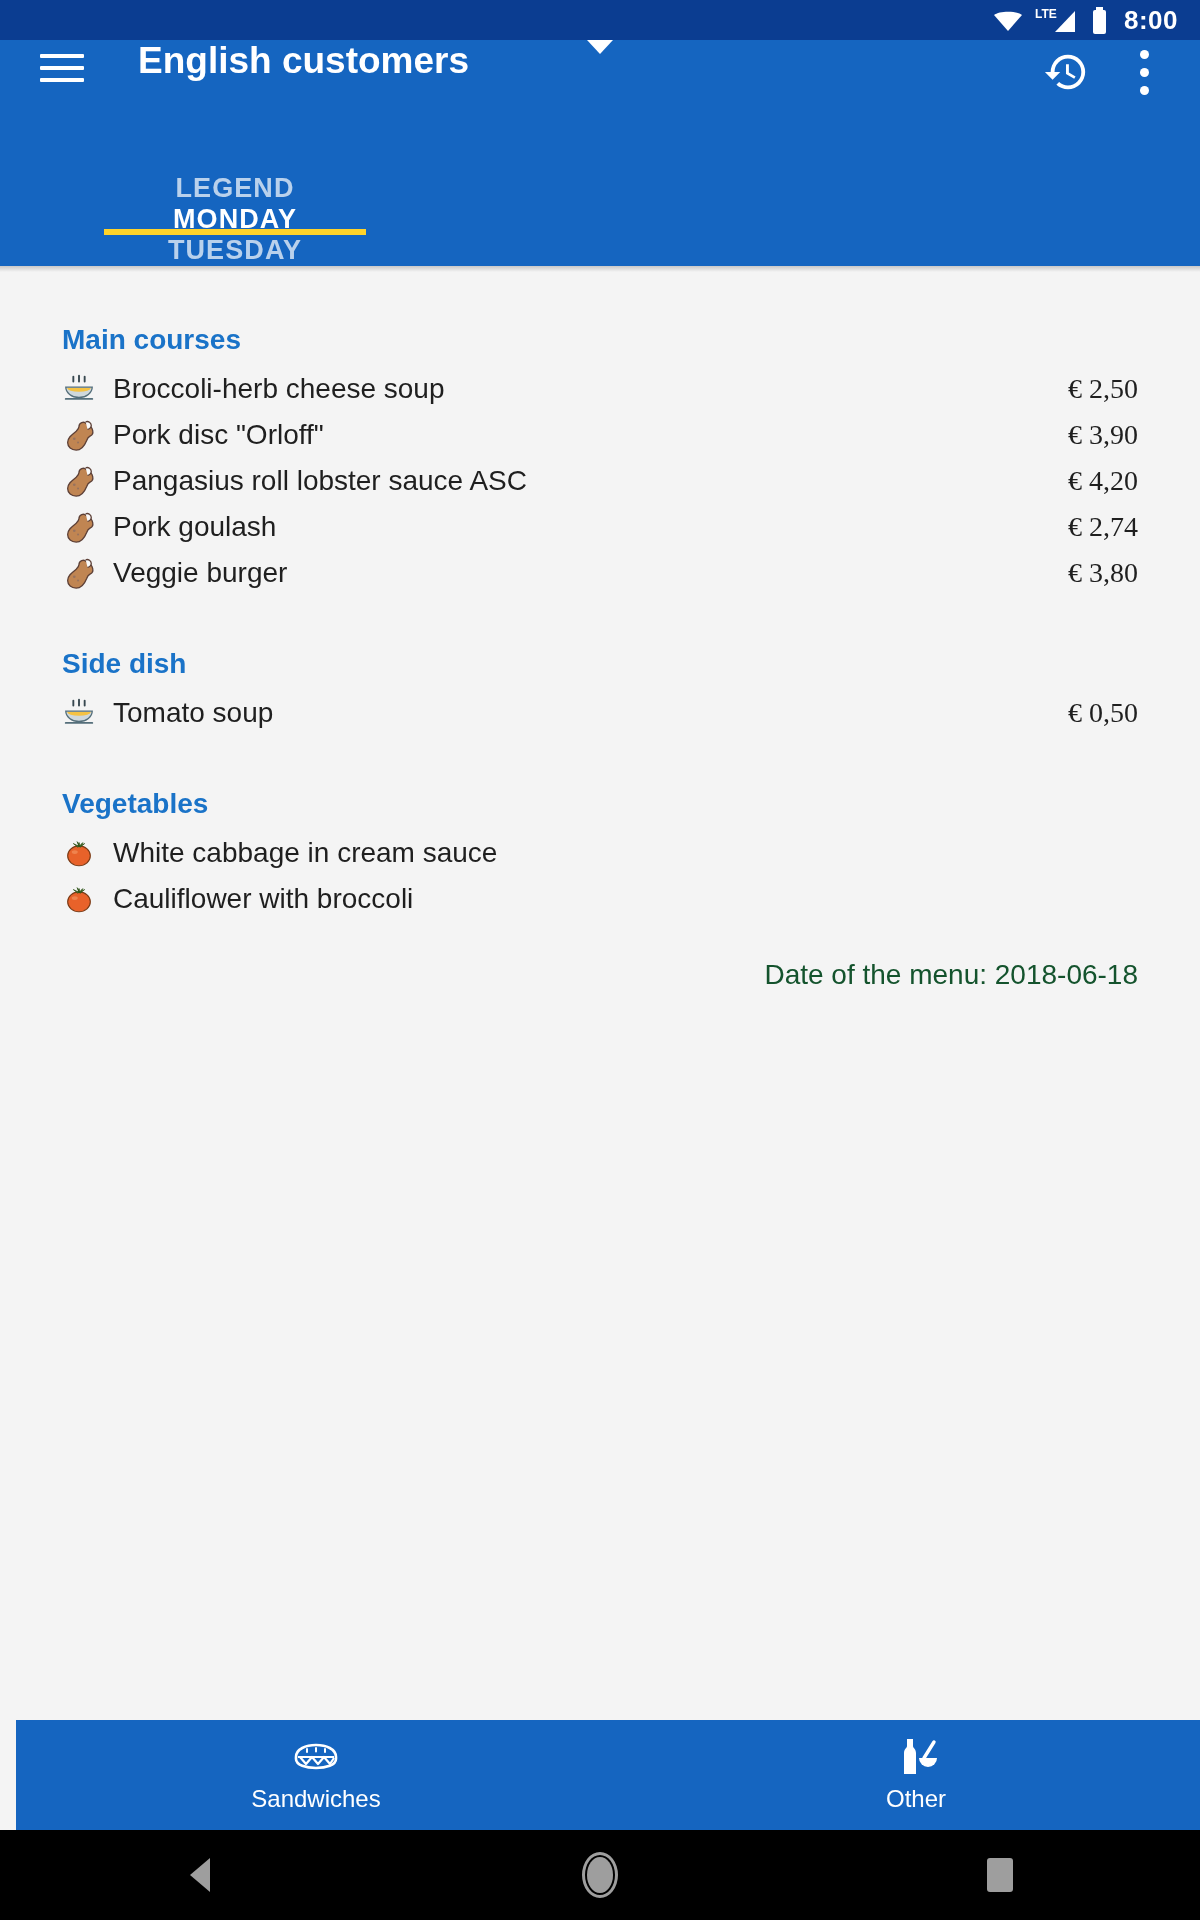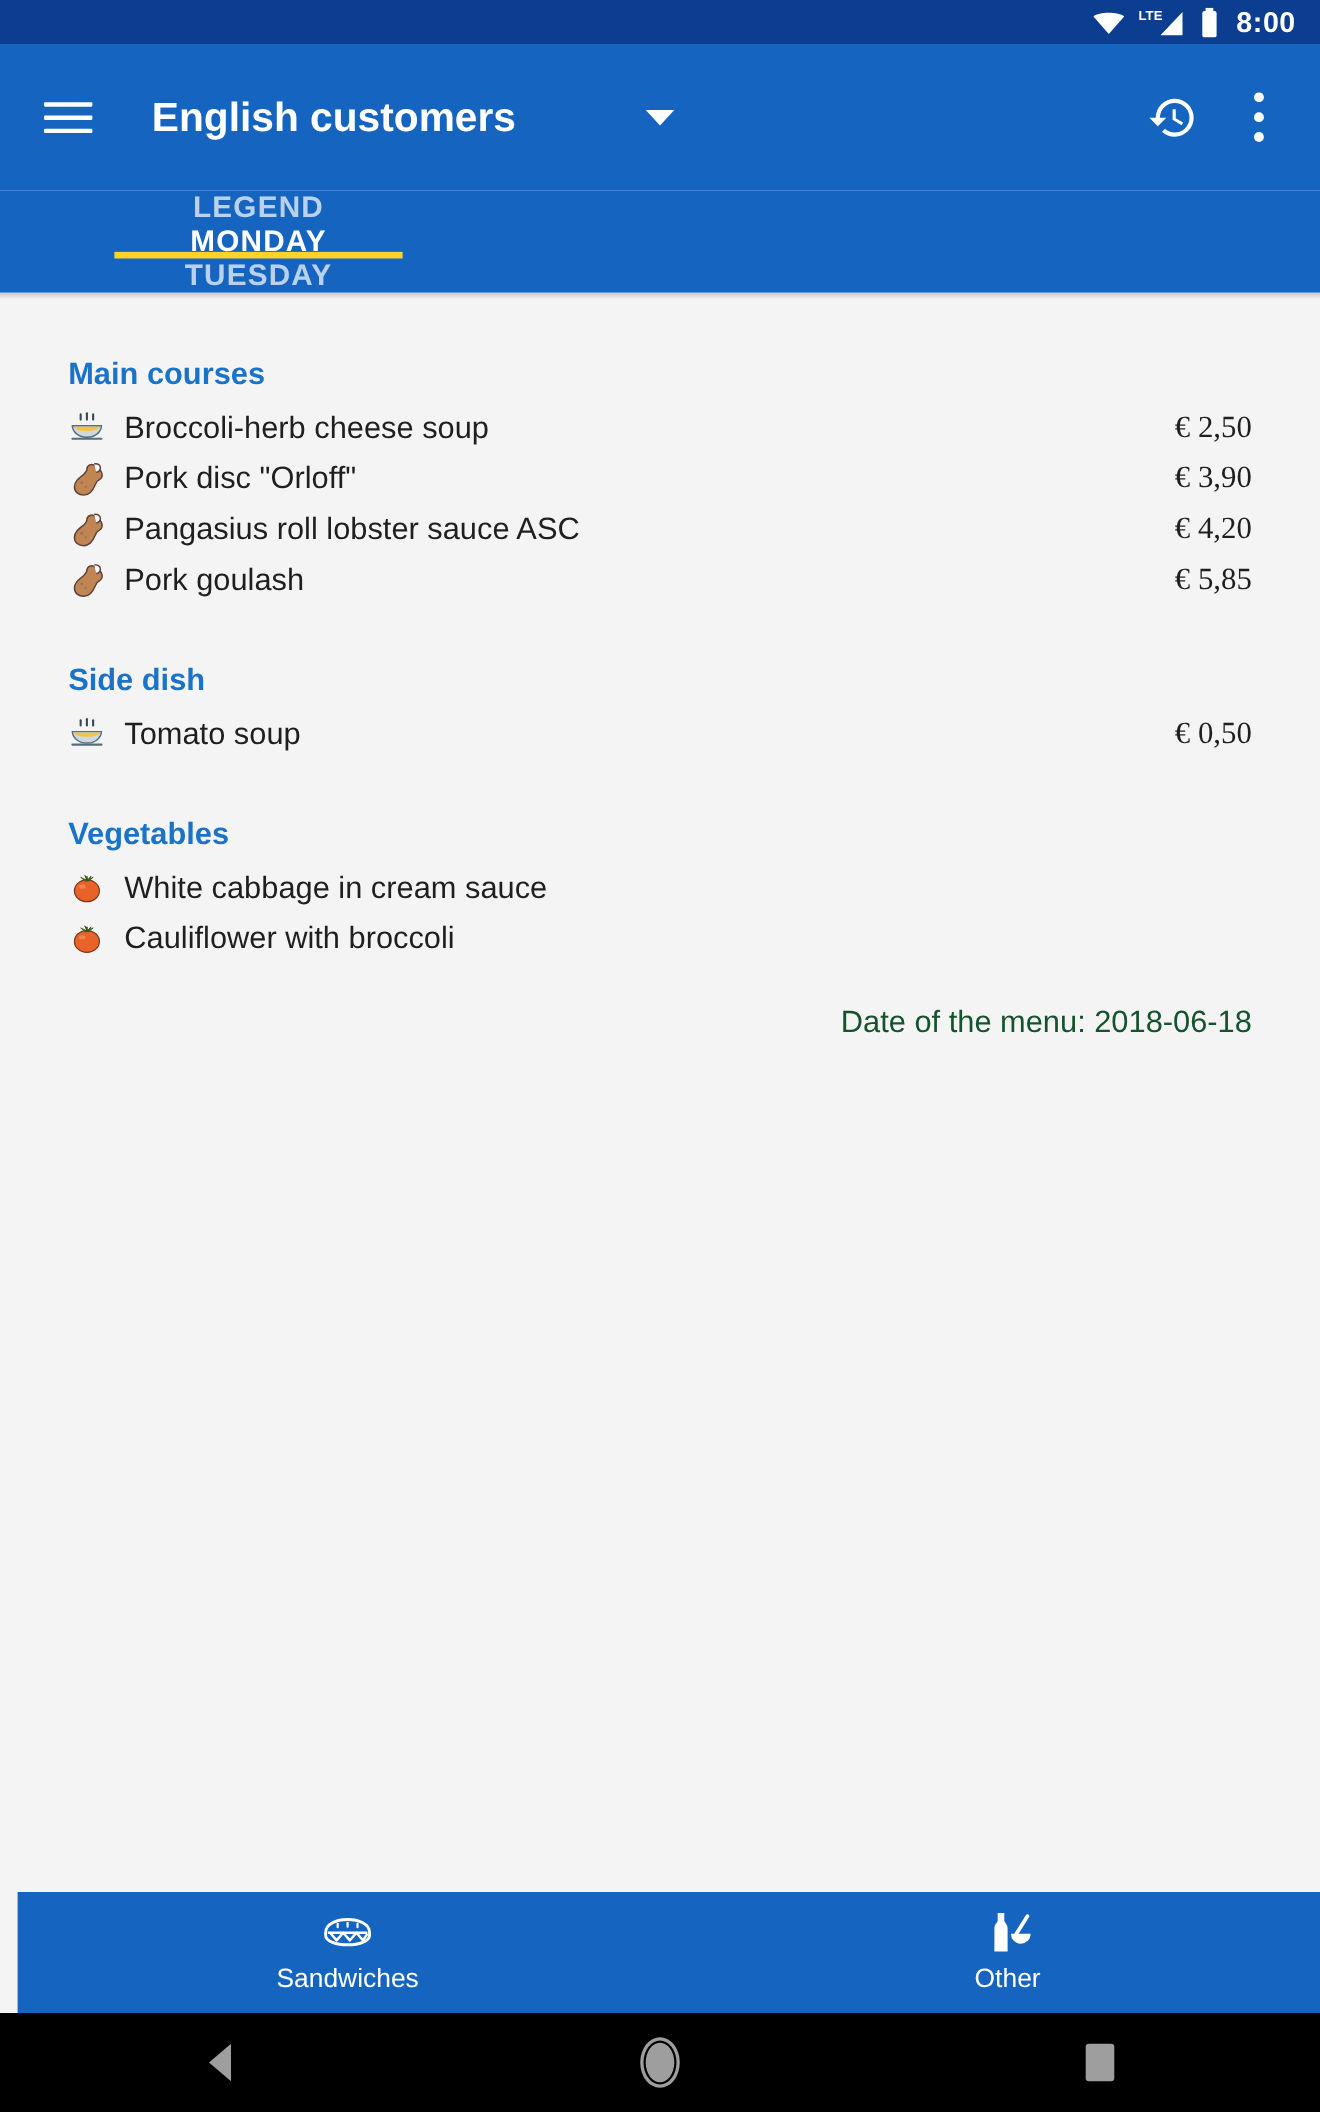--- a/index.html
+++ b/index.html
@@ -16,21 +16,21 @@
     height:40px; background:#0b3d91; display:flex; align-items:center;
     justify-content:flex-end; padding-right:22px; gap:12px;text-align:right;
   }
   .sb-icon { display:flex; align-items:center; }
   .sb-time {
     color:#ffffff; font-size:26px; font-weight:700; letter-spacing:0.5px;
     margin-left:4px; line-height:1;
   }
 
   
-  .appbar { background:#1565c0; height:133px; display:flex; align-items:center; padding:0 26px; }
+  .appbar { background:#1565c0; height:133px; display:flex; padding:0 26px; }
   .hamburger { width:56px; height:56px; display:flex; flex-direction:column;
                justify-content:center; gap:8px; margin-left:14px; cursor:pointer; }
   .hamburger span { display:block; height:4px; background:#fff; border-radius:1px; width:44px; }
   .appbar-title {
     color:#fff; font-size:37px; font-weight:700; margin-left:42px; white-space:nowrap;
   }
   .title-caret { margin-left:118px; width:0; height:0;
     border-left:13px solid transparent; border-right:13px solid transparent;
     border-top:14px solid #fff; cursor:pointer; }
   .appbar-spacer { flex:1; }
@@ -202,23 +202,35 @@
       <div class="row">
         <span class="ico">
           <svg class="dish-ico" viewBox="0 0 36 36">
             <path d="M26 6 c-3 -3 -8 -1 -8 3 c0 2 -1 3 -3 5 c-5 4 -9 7 -9 12 c0 5 4 8 9 8 c5 0 9 -5 11 -10 c1 -3 2 -4 4 -5 c4 -2 4 -9 -4 -13 z" fill="#c08552" stroke="#5d4037" stroke-width="1.4"></path>
             <path d="M25 4 c3 -1 6 1 6 4 c0 2 -2 4 -4 4" fill="#fafafa" stroke="#5d4037" stroke-width="1.4"></path>
             <circle cx="13" cy="22" r="1.4" fill="#8d6e63" opacity="0.8"></circle>
             <circle cx="17" cy="26" r="1.1" fill="#8d6e63" opacity="0.8"></circle>
           </svg>
         </span>
         <span class="name">Pork goulash</span>
-        <span class="price">€ 5,85</span>
-      </div>
-
+        <span class="price">€ 2,74</span>
+      </div>
+
+      <div class="row">
+        <span class="ico">
+          <svg class="dish-ico" viewBox="0 0 36 36">
+            <path d="M26 6 c-3 -3 -8 -1 -8 3 c0 2 -1 3 -3 5 c-5 4 -9 7 -9 12 c0 5 4 8 9 8 c5 0 9 -5 11 -10 c1 -3 2 -4 4 -5 c4 -2 4 -9 -4 -13 z" fill="#c08552" stroke="#5d4037" stroke-width="1.4"></path>
+            <path d="M25 4 c3 -1 6 1 6 4 c0 2 -2 4 -4 4" fill="#fafafa" stroke="#5d4037" stroke-width="1.4"></path>
+            <circle cx="13" cy="22" r="1.4" fill="#8d6e63" opacity="0.8"></circle>
+            <circle cx="17" cy="26" r="1.1" fill="#8d6e63" opacity="0.8"></circle>
+          </svg>
+        </span>
+        <span class="name">Veggie burger</span>
+        <span class="price">€ 3,80</span>
+      </div>
     </div>
 
     <div class="group">
       <div class="section-head">Side dish</div>
       <div class="row">
         <span class="ico">
           <svg class="dish-ico" viewBox="0 0 36 36">
             <g stroke="#37474f" stroke-width="2" stroke-linecap="round" fill="none">
               <path d="M12 5 v5"></path>
                 <path d="M18 4 v6"></path>

